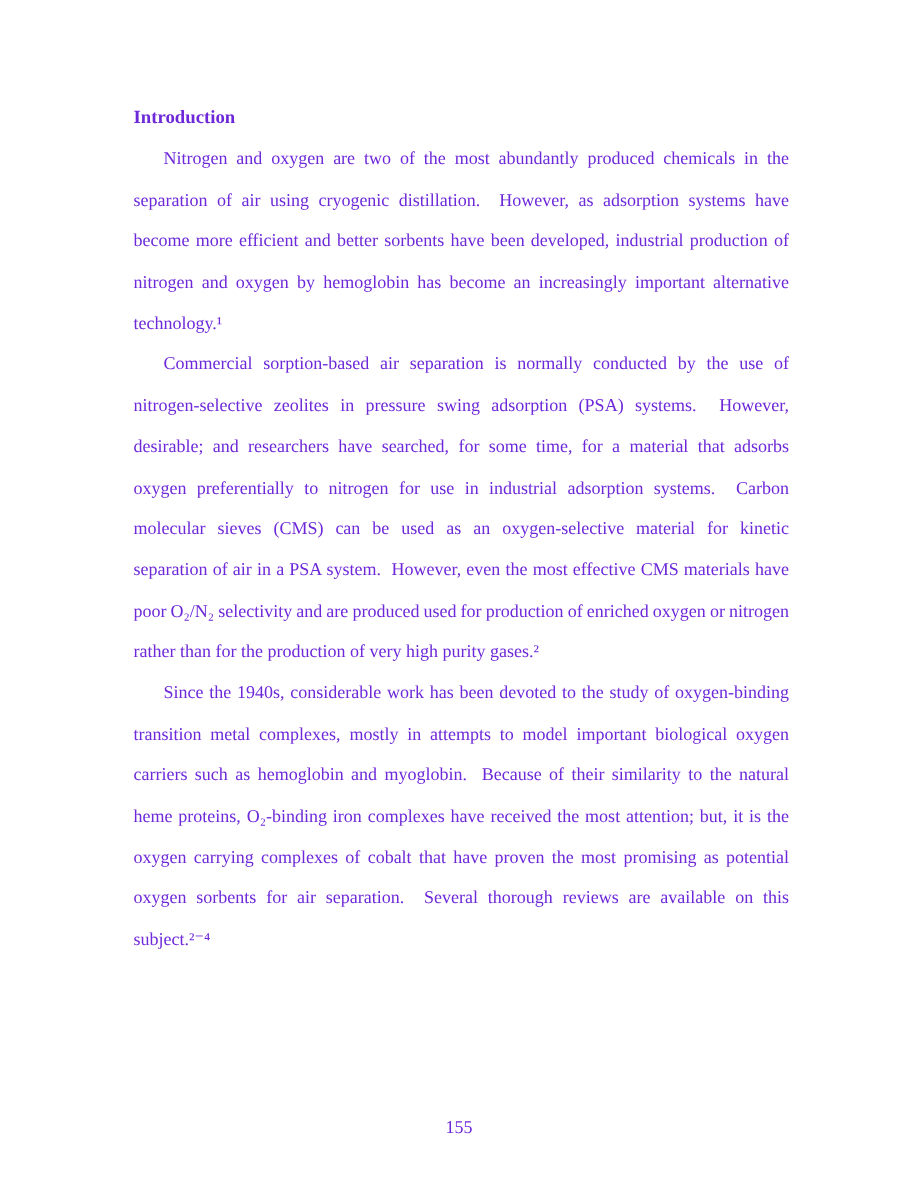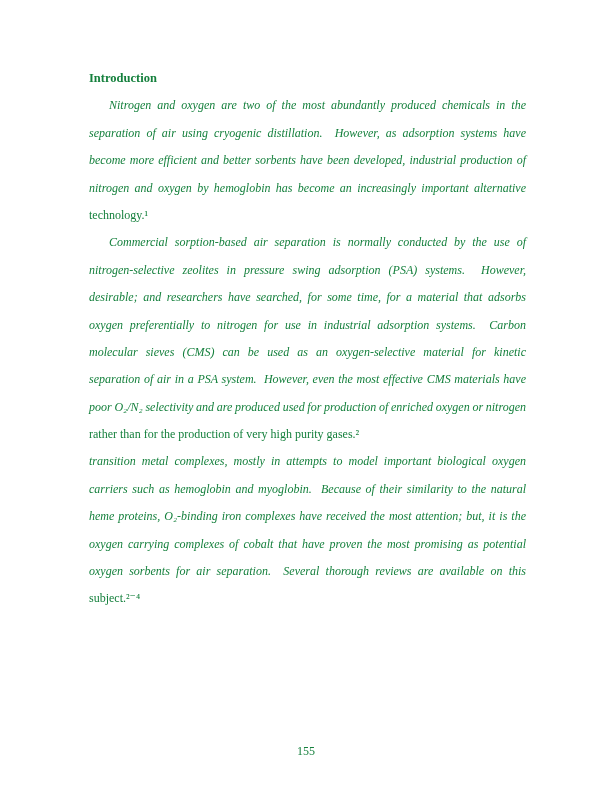--- a/index.html
+++ b/index.html
@@ -5,21 +5,21 @@
   html, body { margin: 0; padding: 0; }
   body {
     width: 612px; height: 792px;
     background: #f5f5f5;
     font-family: "Liberation Serif", "DejaVu Serif", serif;
   }
   .page {
     position: relative;
     width: 612px; height: 792px;
     background: #ffffff;
-    color: #15803d;
+    color: #6d28d9;
     overflow: hidden;
   }
   .content {
     position: absolute;
     left: 89px; top: 65px;
     width: 437px;
   }
   .line {
     height: 27.4px;
     line-height: 27.4px;
@@ -29,21 +29,20 @@
   .head {
     font-weight: bold;
     font-size: 12.5px;
     text-align: left;
   }
   
   .jline {
     text-align: justify;
     text-align-last: justify;
     word-spacing: -1.5px;
-    font-style: italic;
   }
   .indent { padding-left: 20px; }
   .pend {
     text-align: center;
     text-align-last: left;
     word-spacing: normal;
   }
   .pagenum {
     position: absolute;
     left: 0; right: 0; top: 744px;
@@ -73,20 +72,21 @@
       <div class="line jline">nitrogen-selective zeolites in pressure swing adsorption (PSA) systems.&nbsp; However,</div>
       <div class="line jline">desirable; and researchers have searched, for some time, for a material that adsorbs</div>
       <div class="line jline">oxygen preferentially to nitrogen for use in industrial adsorption systems.&nbsp; Carbon</div>
       <div class="line jline">molecular sieves (CMS) can be used as an oxygen-selective material for kinetic</div>
       <div class="line jline">separation of air in a PSA system.&nbsp; However, even the most effective CMS materials have</div>
       <div class="line jline">poor O₂/N₂ selectivity and are produced used for production of enriched oxygen or nitrogen</div>
       <div class="line pend">rather than for the production of very high purity gases.²</div>
     </div>
 
     <div>
+      <div class="line jline indent">Since the 1940s, considerable work has been devoted to the study of oxygen-binding</div>
       <div class="line jline">transition metal complexes, mostly in attempts to model important biological oxygen</div>
       <div class="line jline">carriers such as hemoglobin and myoglobin.&nbsp; Because of their similarity to the natural</div>
       <div class="line jline">heme proteins, O₂-binding iron complexes have received the most attention; but, it is the</div>
       <div class="line jline">oxygen carrying complexes of cobalt that have proven the most promising as potential</div>
       <div class="line jline">oxygen sorbents for air separation.&nbsp; Several thorough reviews are available on this</div>
       <div class="line pend">subject.²⁻⁴</div>
     </div>
 
   </div>
 

